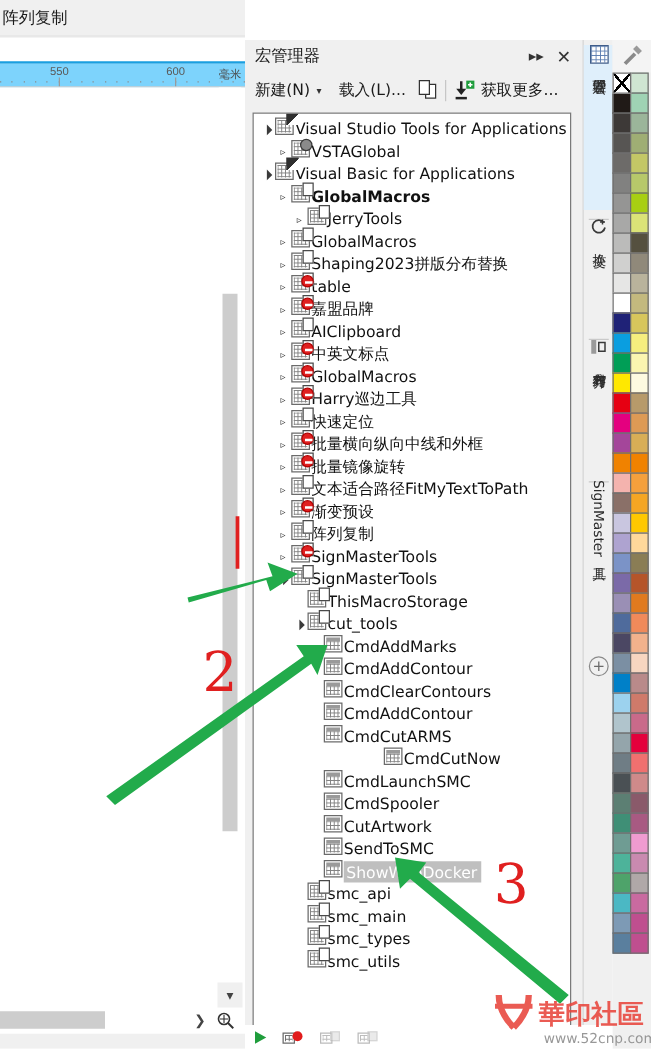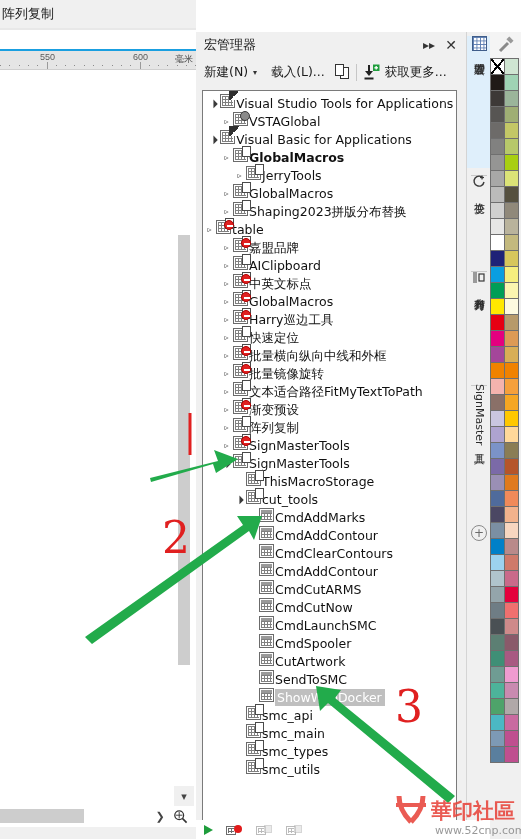--- a/index.html
+++ b/index.html
@@ -24,21 +24,21 @@
     position: absolute; left: 2px; top: 5px;
     font-size: 13px; color: #1a1a1a; white-space: nowrap;
     font-family: "DejaVu Sans", "Liberation Sans", sans-serif;
   }
   .doc-tab-underline { position: absolute; left: 0; top: 28px; width: 196px; height: 2px; background: #e8e8e8; }
   .canvas-topline { position: absolute; left: 0; top: 49px; width: 196px; height: 2px; background: #1a9fe0; }
 
   
   .ruler {
     position: absolute; left: 0; top: 51px; width: 196px; height: 19px;
-    background: #e5e5e5; border-bottom: 1px solid #cfcfcf;
+    background: #7dd3fc; border-bottom: 1px solid #cfcfcf;
   }
   .ruler-num { position: absolute; top: 1px; font-size: 9px; color: #5a5a5a; }
   .ruler-unit { position: absolute; top: 2px; right: 3px; font-size: 9px; color: #4a4a4a;
                 font-family: "DejaVu Sans", sans-serif; }
   .ruler-tick { position: absolute; bottom: 0; width: 1px; background: #9a9a9a; }
   .ruler-dot { position: absolute; bottom: 3px; width: 1px; height: 1px; background: #8a8a8a; }
 
   .canvas-area { position: absolute; left: 0; top: 70px; width: 196px; height: 769px; background: #ffffff; }
 
   
@@ -345,42 +345,42 @@
 
     <div class="tree-box">
       <div class="tree-inner" id="tree-inner">
           <div class="node" style="padding-left: 4px;"><span class="exp" style="transform: rotate(-45deg);">◢</span><span class="ico"><span class="ic module"><span class="pen"></span></span></span><span class="lbl">Visual Studio Tools for Applications</span></div>
           <div class="node" style="padding-left: 17px;"><span class="exp">▹</span><span class="ico"><span class="ic module"><span class="globe"></span></span></span><span class="lbl">VSTAGlobal</span></div>
           <div class="node" style="padding-left: 4px;"><span class="exp" style="transform: rotate(-45deg);">◢</span><span class="ico"><span class="ic module"><span class="pen"></span></span></span><span class="lbl">Visual Basic for Applications</span></div>
           <div class="node bold" style="padding-left: 17px;"><span class="exp">▹</span><span class="ico"><span class="ic module"><span class="corner"></span></span></span><span class="lbl">GlobalMacros</span></div>
           <div class="node" style="padding-left: 30px;"><span class="exp">▹</span><span class="ico"><span class="ic module"><span class="corner"></span></span></span><span class="lbl">JerryTools</span></div>
           <div class="node" style="padding-left: 17px;"><span class="exp">▹</span><span class="ico"><span class="ic module"><span class="corner"></span></span></span><span class="lbl">GlobalMacros</span></div>
           <div class="node" style="padding-left: 17px;"><span class="exp">▹</span><span class="ico"><span class="ic module"><span class="corner"></span></span></span><span class="lbl">Shaping2023拼版分布替换</span></div>
-          <div class="node" style=""><span class="exp">▹</span><span class="ico"><span class="ic module"><span class="corner"></span><span class="stop"></span></span></span><span class="lbl">table</span></div>
+          <div class="node" style="padding-left: 17px;"><span class="exp">▹</span><span class="ico"><span class="ic module"><span class="corner"></span><span class="stop"></span></span></span><span class="lbl">table</span></div>
           <div class="node" style="padding-left: 17px;"><span class="exp">▹</span><span class="ico"><span class="ic module"><span class="corner"></span><span class="stop"></span></span></span><span class="lbl">嘉盟品牌</span></div>
           <div class="node" style="padding-left: 17px;"><span class="exp">▹</span><span class="ico"><span class="ic module"><span class="corner"></span></span></span><span class="lbl">AIClipboard</span></div>
           <div class="node" style="padding-left: 17px;"><span class="exp">▹</span><span class="ico"><span class="ic module"><span class="corner"></span><span class="stop"></span></span></span><span class="lbl">中英文标点</span></div>
           <div class="node" style="padding-left: 17px;"><span class="exp">▹</span><span class="ico"><span class="ic module"><span class="corner"></span><span class="stop"></span></span></span><span class="lbl">GlobalMacros</span></div>
           <div class="node" style="padding-left: 17px;"><span class="exp">▹</span><span class="ico"><span class="ic module"><span class="corner"></span><span class="stop"></span></span></span><span class="lbl">Harry巡边工具</span></div>
           <div class="node" style="padding-left: 17px;"><span class="exp">▹</span><span class="ico"><span class="ic module"><span class="corner"></span></span></span><span class="lbl">快速定位</span></div>
           <div class="node" style="padding-left: 17px;"><span class="exp">▹</span><span class="ico"><span class="ic module"><span class="corner"></span><span class="stop"></span></span></span><span class="lbl">批量横向纵向中线和外框</span></div>
           <div class="node" style="padding-left: 17px;"><span class="exp">▹</span><span class="ico"><span class="ic module"><span class="corner"></span><span class="stop"></span></span></span><span class="lbl">批量镜像旋转</span></div>
           <div class="node" style="padding-left: 17px;"><span class="exp">▹</span><span class="ico"><span class="ic module"><span class="corner"></span></span></span><span class="lbl">文本适合路径FitMyTextToPath</span></div>
           <div class="node" style="padding-left: 17px;"><span class="exp">▹</span><span class="ico"><span class="ic module"><span class="corner"></span><span class="stop"></span></span></span><span class="lbl">渐变预设</span></div>
           <div class="node" style="padding-left: 17px;"><span class="exp">▹</span><span class="ico"><span class="ic module"><span class="corner"></span></span></span><span class="lbl">阵列复制</span></div>
           <div class="node" style="padding-left: 17px;"><span class="exp">▹</span><span class="ico"><span class="ic module"><span class="corner"></span><span class="stop"></span></span></span><span class="lbl">SignMasterTools</span></div>
           <div class="node" style="padding-left: 17px;"><span class="exp" style="transform: rotate(-45deg);">◢</span><span class="ico"><span class="ic module"><span class="corner"></span></span></span><span class="lbl">SignMasterTools</span></div>
           <div class="node" style="padding-left: 30px;"><span class="exp none">&nbsp;</span><span class="ico"><span class="ic module"><span class="corner"></span></span></span><span class="lbl">ThisMacroStorage</span></div>
           <div class="node" style="padding-left: 30px;"><span class="exp" style="transform: rotate(-45deg);">◢</span><span class="ico"><span class="ic module"><span class="corner"></span></span></span><span class="lbl">cut_tools</span></div>
           <div class="node" style="padding-left: 43px;"><span class="exp none">&nbsp;</span><span class="ico"><span class="ic form"><span class="bar"></span></span></span><span class="lbl">CmdAddMarks</span></div>
           <div class="node" style="padding-left: 43px;"><span class="exp none">&nbsp;</span><span class="ico"><span class="ic form"><span class="bar"></span></span></span><span class="lbl">CmdAddContour</span></div>
           <div class="node" style="padding-left: 43px;"><span class="exp none">&nbsp;</span><span class="ico"><span class="ic form"><span class="bar"></span></span></span><span class="lbl">CmdClearContours</span></div>
           <div class="node" style="padding-left: 43px;"><span class="exp none">&nbsp;</span><span class="ico"><span class="ic form"><span class="bar"></span></span></span><span class="lbl">CmdAddContour</span></div>
           <div class="node" style="padding-left: 43px;"><span class="exp none">&nbsp;</span><span class="ico"><span class="ic form"><span class="bar"></span></span></span><span class="lbl">CmdCutARMS</span></div>
-          <div class="node" style="padding-left: 43px;"><span class="exp none">&nbsp;</span><span class="ico"><span class="ic form"><span class="bar"></span></span></span><span class="lbl">CmdCutNow</span></div>
+          <div class="node" style="padding-left: 43px; margin-left: 48px;"><span class="exp none">&nbsp;</span><span class="ico"><span class="ic form"><span class="bar"></span></span></span><span class="lbl">CmdCutNow</span></div>
           <div class="node" style="padding-left: 43px;"><span class="exp none">&nbsp;</span><span class="ico"><span class="ic form"><span class="bar"></span></span></span><span class="lbl">CmdLaunchSMC</span></div>
           <div class="node" style="padding-left: 43px;"><span class="exp none">&nbsp;</span><span class="ico"><span class="ic form"><span class="bar"></span></span></span><span class="lbl">CmdSpooler</span></div>
           <div class="node" style="padding-left: 43px;"><span class="exp none">&nbsp;</span><span class="ico"><span class="ic form"><span class="bar"></span></span></span><span class="lbl">CutArtwork</span></div>
           <div class="node" style="padding-left: 43px;"><span class="exp none">&nbsp;</span><span class="ico"><span class="ic form"><span class="bar"></span></span></span><span class="lbl">SendToSMC</span></div>
           <div class="node selected" style="padding-left: 43px;"><span class="exp none">&nbsp;</span><span class="ico"><span class="ic form"><span class="bar"></span></span></span><span class="lbl">ShowWebDocker</span></div>
           <div class="node" style="padding-left: 30px;"><span class="exp none">&nbsp;</span><span class="ico"><span class="ic module"><span class="corner"></span></span></span><span class="lbl">smc_api</span></div>
           <div class="node" style="padding-left: 30px;"><span class="exp none">&nbsp;</span><span class="ico"><span class="ic module"><span class="corner"></span></span></span><span class="lbl">smc_main</span></div>
           <div class="node" style="padding-left: 30px;"><span class="exp none">&nbsp;</span><span class="ico"><span class="ic module"><span class="corner"></span></span></span><span class="lbl">smc_types</span></div>
           <div class="node" style="padding-left: 30px;"><span class="exp none">&nbsp;</span><span class="ico"><span class="ic module"><span class="corner"></span></span></span><span class="lbl">smc_utils</span></div>
         </div>

